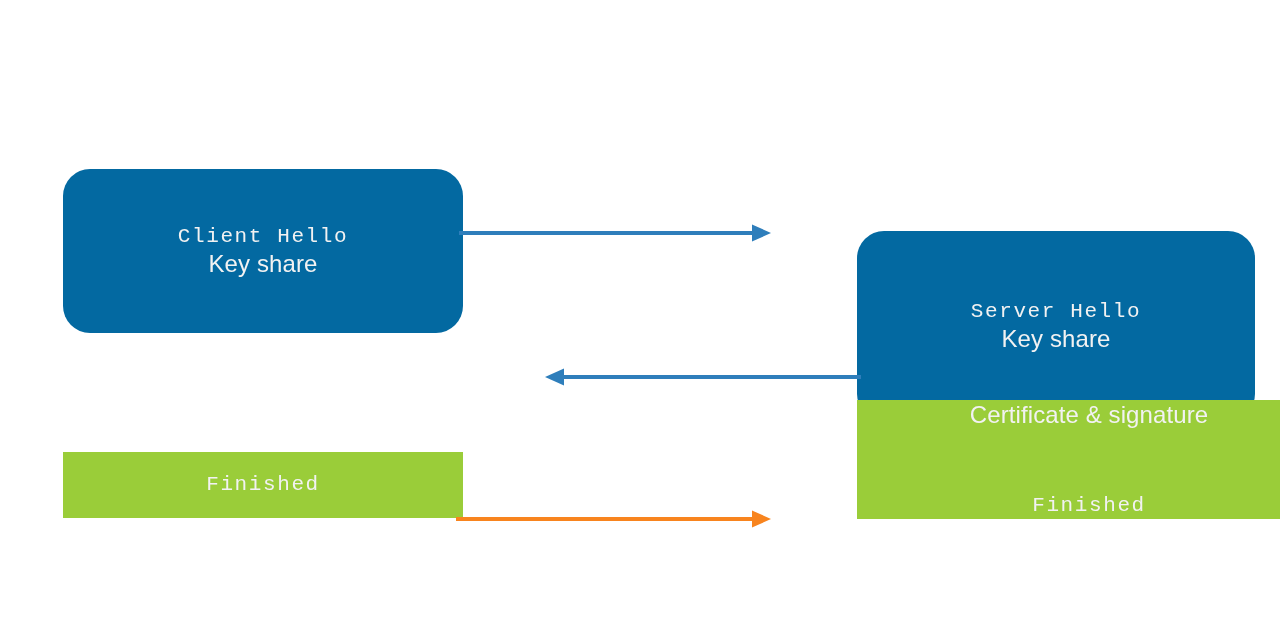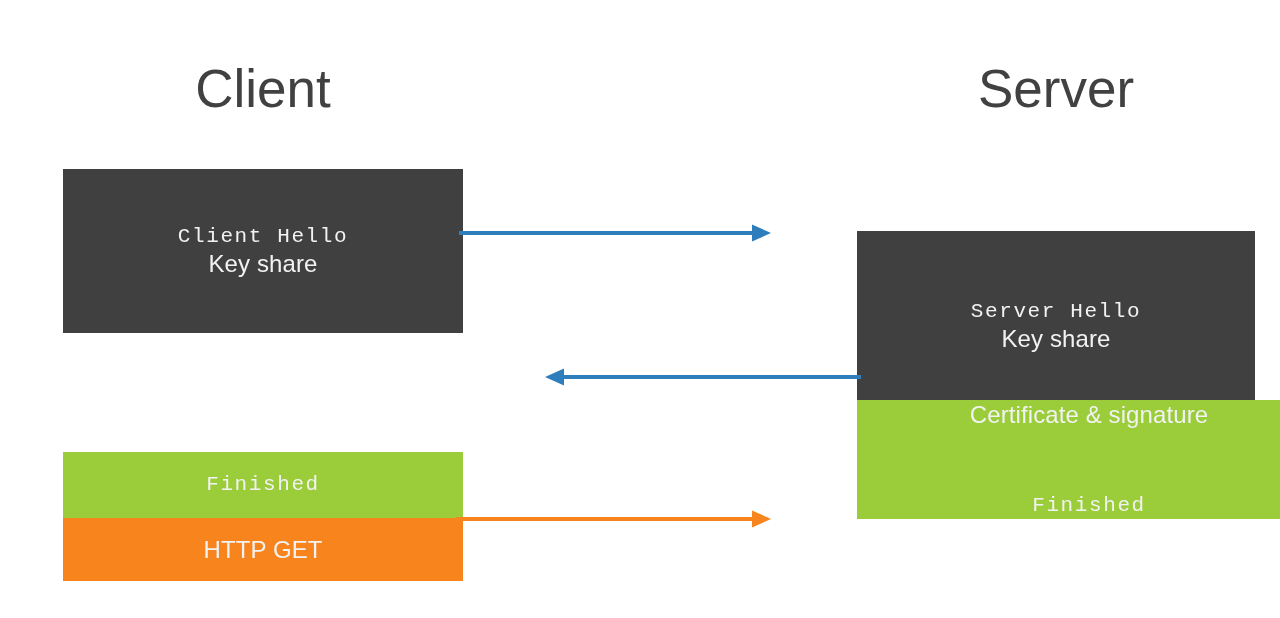--- a/index.html
+++ b/index.html
@@ -54,21 +54,21 @@
     font-size: 21px;
     letter-spacing: 1.6px;
   }
   .line.sans {
     font-family: "Liberation Sans", sans-serif;
     font-size: 24px;
     letter-spacing: 0.1px;
   }
   .line.gap-top { margin-top: 14px; }
 
-  .fill-blue   { background: #404040; }
+  .fill-blue   { background: #0369a1; border-radius: 27px; }
   .fill-green  { background: #9acd39; }
   .fill-orange { background: #f8841e; }
 
   
   #client-hello-box   { left: 63px;  top: 169px; width: 400px; height: 164px; }
   #client-finished-box{ left: 63px;  top: 452px; width: 400px; height: 66px;  }
   #client-http-box    { left: 63px;  top: 518px; width: 400px; height: 63px;  }
 
   
   #server-hello-box   { left: 857px; top: 231px; width: 398px; height: 190px; }
@@ -84,46 +84,41 @@
 
   #arrow-client-hello    { left: 459px; top: 221px; width: 312px; }
   #arrow-server-hello    { left: 542px; top: 365px; width: 319px; }
   #arrow-http-get        { left: 456px; top: 507px; width: 315px; }
 </style>
 </head>
 <body>
 
 <div id="canvas">
 
-  <div class="col-heading" id="heading-client">Client</div>
 
-  <div class="col-heading" id="heading-server">Server</div>
 
   <div class="msg-box fill-blue" id="client-hello-box">
     <span class="line mono">Client Hello</span>
     <span class="line sans">Key share</span>
   </div>
 
   <div class="msg-box fill-blue" id="server-hello-box">
     <span class="line mono">Server Hello</span>
     <span class="line sans">Key share</span>
   </div>
 
   <div class="msg-box fill-green" id="server-cert-box">
     <span class="line sans">Certificate &amp; signature</span>
     <span class="line mono gap-top">Finished</span>
   </div>
 
   <div class="msg-box fill-green" id="client-finished-box">
     <span class="line mono">Finished</span>
   </div>
 
-  <div class="msg-box fill-orange" id="client-http-box">
-    <span class="line sans">HTTP GET</span>
-  </div>
 
   <div class="arrow" id="arrow-client-hello">
     <svg width="312" height="24" viewBox="0 0 312 24">
       <line x1="0" y1="12" x2="296" y2="12" stroke="#2e7ebb" stroke-width="4"></line>
       <polygon points="293,3.5 312,12 293,20.5" fill="#2e7ebb"></polygon>
     </svg>
   </div>
 
   <div class="arrow" id="arrow-server-hello">
     <svg width="319" height="24" viewBox="0 0 319 24">

